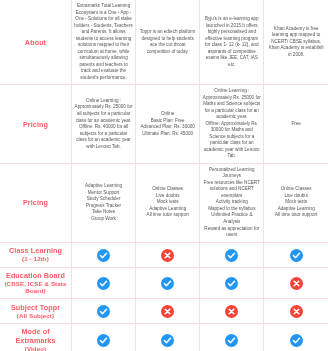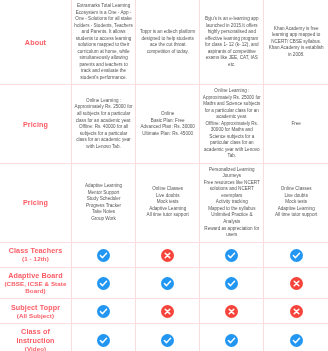--- a/index.html
+++ b/index.html
@@ -117,36 +117,36 @@
 Mapped to the syllabus
 Unlimited Practice &amp; Analysis
 Reward as appreciation for users</td>
         <td class="cell-text">Online Classes
 Live doubts
 Mock tests
 Adaptive Learning
 All time tutor support</td>
       </tr>
       <tr>
-        <td class="row-label"><span>Class Teachers</span><span class="sub">(1 - 12th)</span></td>
+        <td class="row-label"><span>Class Learning</span><span class="sub">(1 - 12th)</span></td>
         <td class="icon-cell"><span class="mark yes"><svg viewBox="0 0 13 13">
               <path d="M3.4 6.6 L5.4 8.7 L9.5 4.2" fill="none" stroke="#ffffff" stroke-width="1.5" stroke-linecap="round" stroke-linejoin="round"></path>
             </svg></span></td>
         <td class="icon-cell"><span class="mark no"><svg viewBox="0 0 13 13">
               <path d="M4.2 4.2 L8.8 8.8 M8.8 4.2 L4.2 8.8" fill="none" stroke="#ffffff" stroke-width="1.5" stroke-linecap="round"></path>
             </svg></span></td>
         <td class="icon-cell"><span class="mark yes"><svg viewBox="0 0 13 13">
               <path d="M3.4 6.6 L5.4 8.7 L9.5 4.2" fill="none" stroke="#ffffff" stroke-width="1.5" stroke-linecap="round" stroke-linejoin="round"></path>
             </svg></span></td>
         <td class="icon-cell"><span class="mark yes"><svg viewBox="0 0 13 13">
               <path d="M3.4 6.6 L5.4 8.7 L9.5 4.2" fill="none" stroke="#ffffff" stroke-width="1.5" stroke-linecap="round" stroke-linejoin="round"></path>
             </svg></span></td>
       </tr>
       <tr>
-        <td class="row-label"><span>Adaptive Board</span><span class="sub">(CBSE, ICSE &amp; State Board)</span></td>
+        <td class="row-label"><span>Education Board</span><span class="sub">(CBSE, ICSE &amp; State Board)</span></td>
         <td class="icon-cell"><span class="mark yes"><svg viewBox="0 0 13 13">
               <path d="M3.4 6.6 L5.4 8.7 L9.5 4.2" fill="none" stroke="#ffffff" stroke-width="1.5" stroke-linecap="round" stroke-linejoin="round"></path>
             </svg></span></td>
         <td class="icon-cell"><span class="mark yes"><svg viewBox="0 0 13 13">
               <path d="M3.4 6.6 L5.4 8.7 L9.5 4.2" fill="none" stroke="#ffffff" stroke-width="1.5" stroke-linecap="round" stroke-linejoin="round"></path>
             </svg></span></td>
         <td class="icon-cell"><span class="mark yes"><svg viewBox="0 0 13 13">
               <path d="M3.4 6.6 L5.4 8.7 L9.5 4.2" fill="none" stroke="#ffffff" stroke-width="1.5" stroke-linecap="round" stroke-linejoin="round"></path>
             </svg></span></td>
         <td class="icon-cell"><span class="mark no"><svg viewBox="0 0 13 13">
@@ -162,21 +162,21 @@
               <path d="M4.2 4.2 L8.8 8.8 M8.8 4.2 L4.2 8.8" fill="none" stroke="#ffffff" stroke-width="1.5" stroke-linecap="round"></path>
             </svg></span></td>
         <td class="icon-cell"><span class="mark no"><svg viewBox="0 0 13 13">
               <path d="M4.2 4.2 L8.8 8.8 M8.8 4.2 L4.2 8.8" fill="none" stroke="#ffffff" stroke-width="1.5" stroke-linecap="round"></path>
             </svg></span></td>
         <td class="icon-cell"><span class="mark no"><svg viewBox="0 0 13 13">
               <path d="M4.2 4.2 L8.8 8.8 M8.8 4.2 L4.2 8.8" fill="none" stroke="#ffffff" stroke-width="1.5" stroke-linecap="round"></path>
             </svg></span></td>
       </tr>
       <tr>
-        <td class="row-label"><span>Class of Instruction</span><span class="sub">(Video)</span></td>
+        <td class="row-label"><span>Mode of Extramarks</span><span class="sub">(Video)</span></td>
         <td class="icon-cell"><span class="mark yes"><svg viewBox="0 0 13 13">
               <path d="M3.4 6.6 L5.4 8.7 L9.5 4.2" fill="none" stroke="#ffffff" stroke-width="1.5" stroke-linecap="round" stroke-linejoin="round"></path>
             </svg></span></td>
         <td class="icon-cell"><span class="mark yes"><svg viewBox="0 0 13 13">
               <path d="M3.4 6.6 L5.4 8.7 L9.5 4.2" fill="none" stroke="#ffffff" stroke-width="1.5" stroke-linecap="round" stroke-linejoin="round"></path>
             </svg></span></td>
         <td class="icon-cell"><span class="mark yes"><svg viewBox="0 0 13 13">
               <path d="M3.4 6.6 L5.4 8.7 L9.5 4.2" fill="none" stroke="#ffffff" stroke-width="1.5" stroke-linecap="round" stroke-linejoin="round"></path>
             </svg></span></td>
         <td class="icon-cell"><span class="mark yes"><svg viewBox="0 0 13 13">

